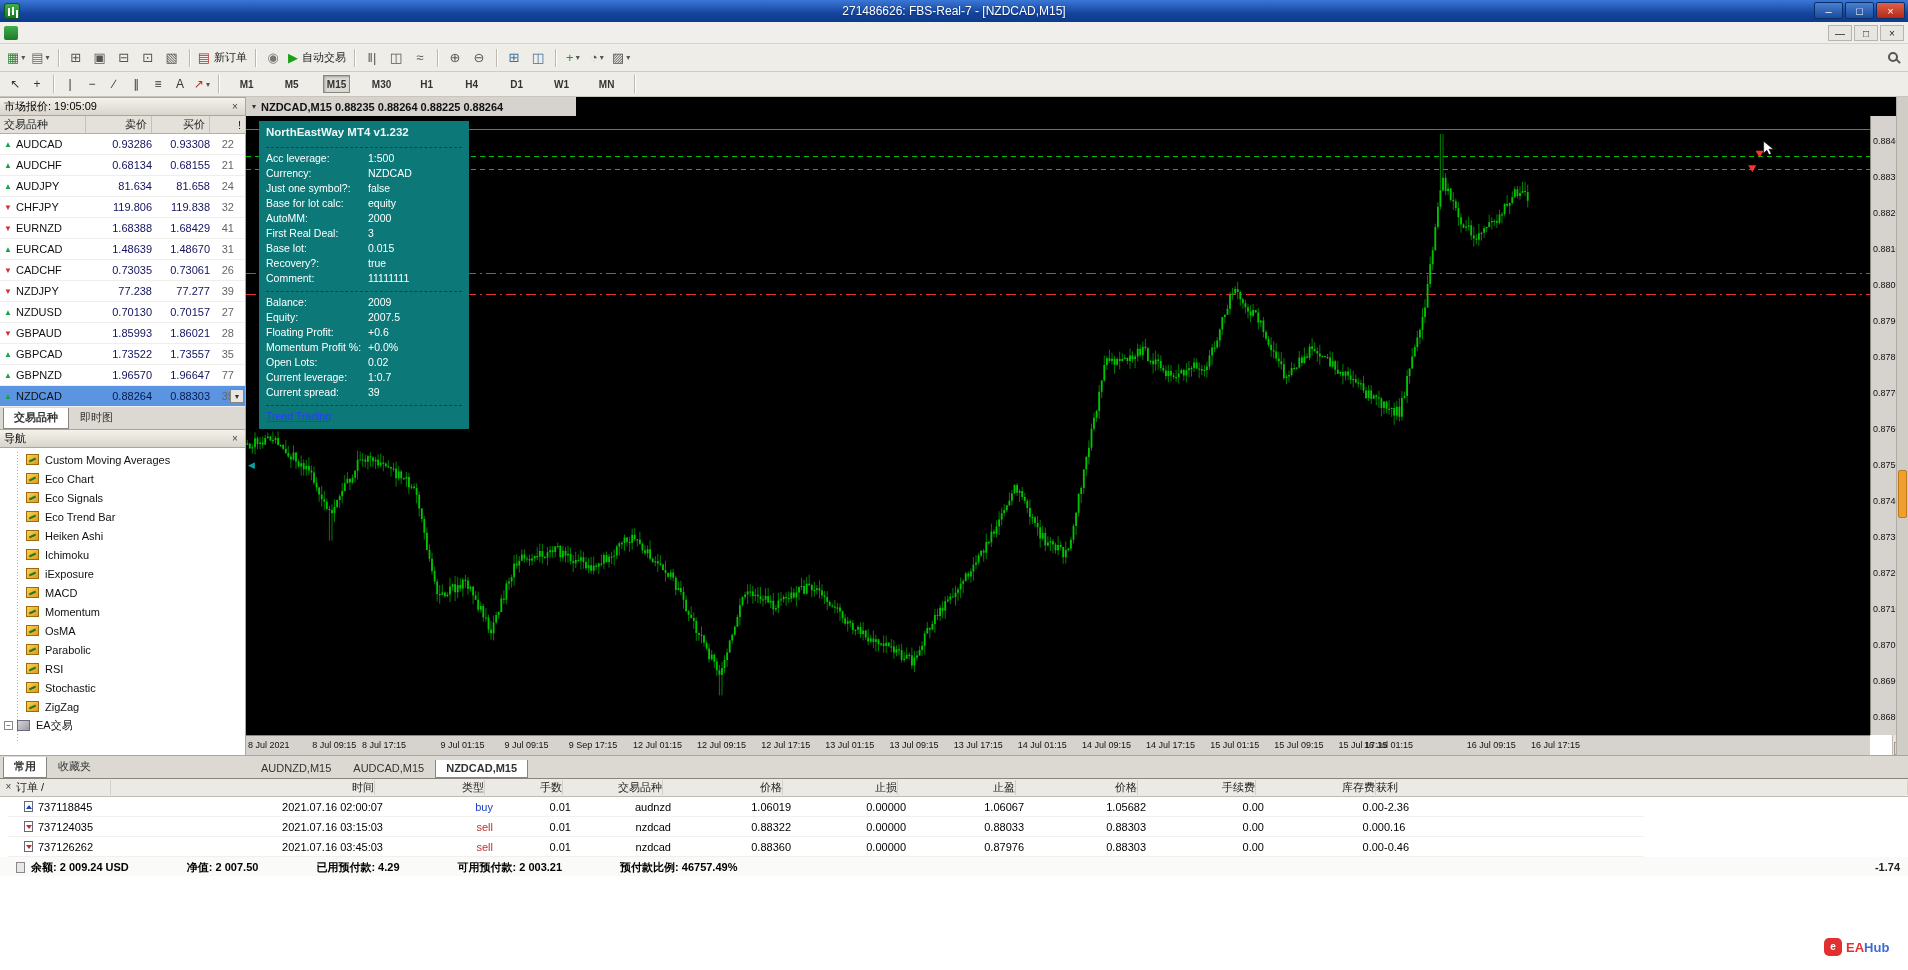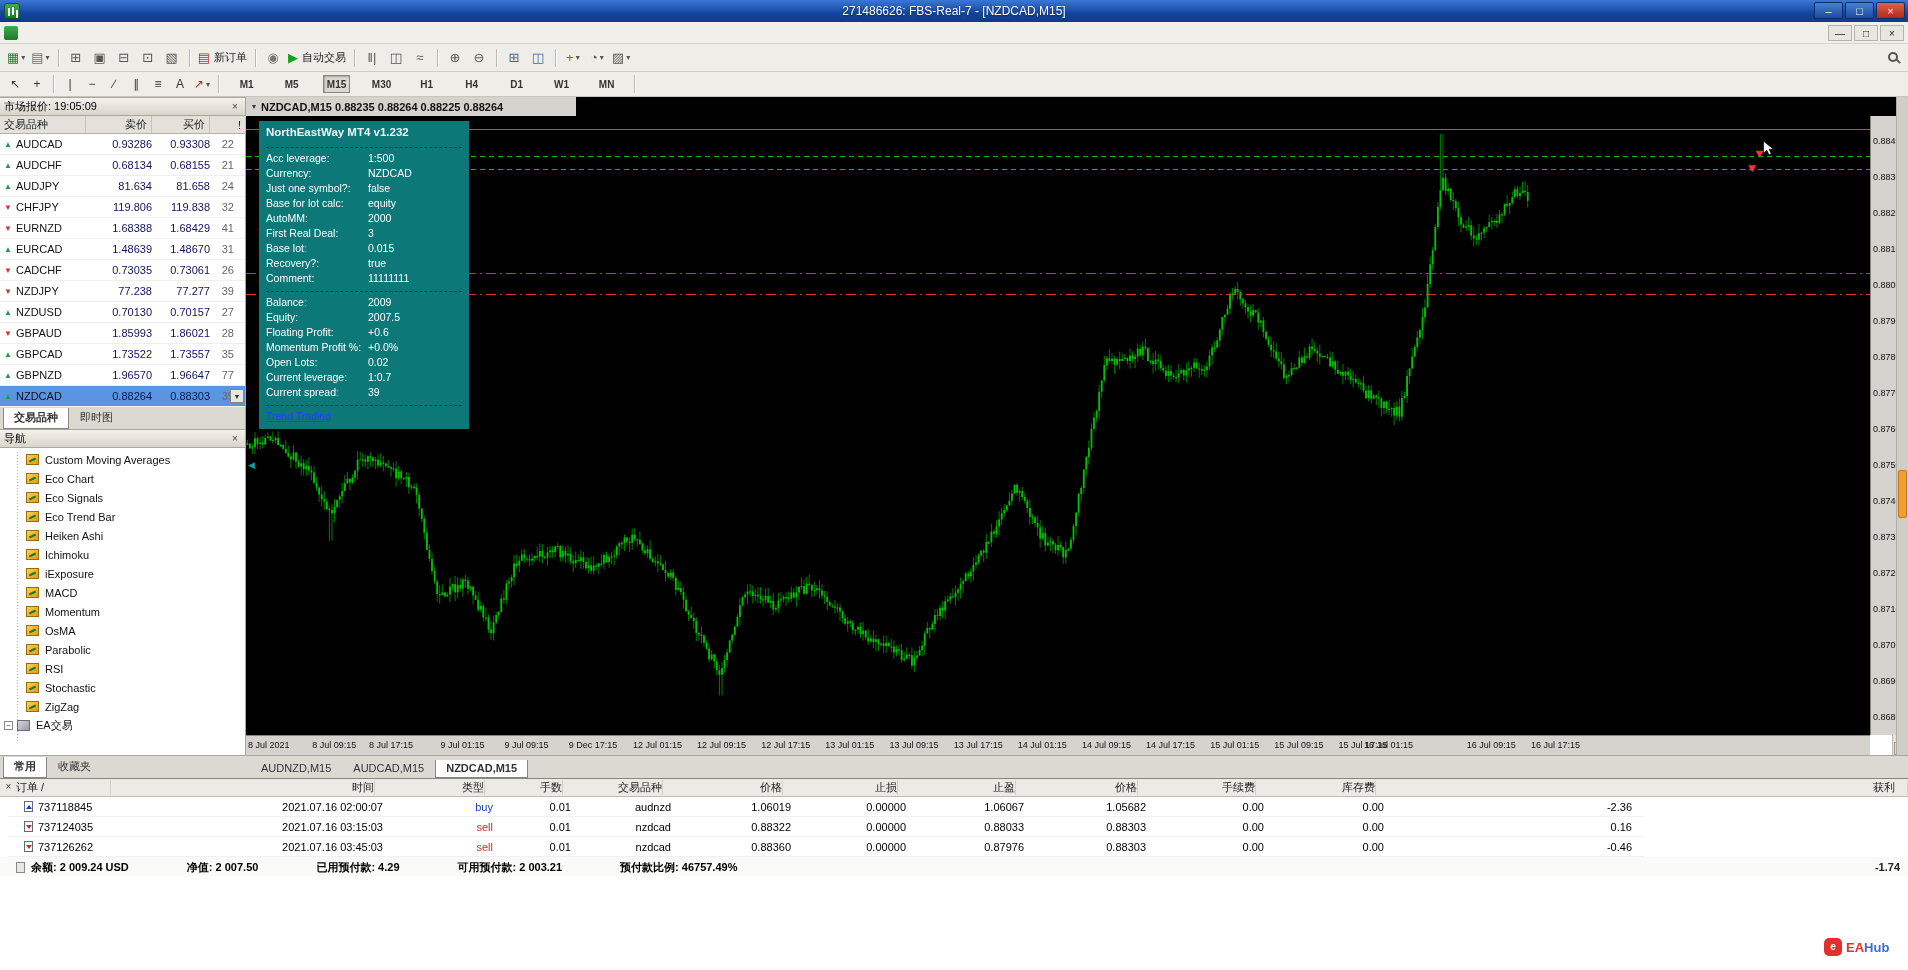--- a/index.html
+++ b/index.html
@@ -124,21 +124,21 @@
   .term-header .tc { border-right:1px solid #d4d0c8; }
   #term-rows { position:absolute; left:8px; top:18px; width:1636px; }
   .term-row { height:20px; display:flex; align-items:center; font-size:11px; border-bottom:1px solid #f2f0ec; padding-left:16px; }
   .tc { white-space:nowrap; overflow:hidden; }
   .c0 { width:95px; text-align:left; display:inline-flex; align-items:center; gap:5px; }
   .c1 { width:264px; text-align:right; } .c2 { width:110px; text-align:right; }
   .c3 { width:78px; text-align:right; }  .c4 { width:100px; text-align:right; }
   .c5 { width:120px; text-align:right; } .c6 { width:115px; text-align:right; }
   .c7 { width:118px; text-align:right; } .c8 { width:122px; text-align:right; }
   .c9 { width:118px; text-align:right; } .c10 { width:120px; text-align:right; }
-  .c11 { flex:1; text-align:right; padding-right:12px; }
+  .c11 { flex:1; text-align:left; padding-right:12px; }
   .tc.buy { color:#1a3fbf; } .tc.sell { color:#c03030; }
   .doc-icon { width:9px; height:11px; background:#fdfdfd; border:1px solid #667; position:relative; display:inline-block; }
   .doc-icon.buy::after, .doc-icon.sell::after { content:""; position:absolute; left:1px; top:3px; border-left:3px solid transparent; border-right:3px solid transparent; }
   .doc-icon.buy::after { border-bottom:4px solid #1a3fbf; }
   .doc-icon.sell::after { border-top:4px solid #c03030; }
   .balance-row { position:absolute; left:0; top:78px; width:1908px; height:20px; display:flex; align-items:center; font-size:11px; font-weight:bold; padding-left:16px; background:#fafaf8; }
   .bal-ico { width:9px; height:11px; background:#e8e8e8; border:1px solid #888; margin-right:6px; }
   .bal-seg { margin-right:58px; white-space:nowrap; }
   .bal-profit { position:absolute; right:8px; font-weight:bold; color:#202020; }
 
@@ -604,24 +604,24 @@
     <span class="price-label" style="top: 524.029px;">0.87000</span>
     <span class="price-label" style="top: 560.017px;">0.86900</span>
     <span class="price-label" style="top: 596.006px;">0.86800</span>
   </div>
 <div class="chart-scroll">
   <span class="thumb"></span>
 </div>
 <div class="time-axis" id="time-axis">
     <span class="time-label" style="left: 2px;">8 Jul 2021</span>
     <span class="time-label" style="left: 66.148px;">8 Jul 09:15</span>
-    <span class="time-label" style="left: 123px;">8 Jul 17:15</span>
+    <span class="time-label" style="left: 116px;">8 Jul 17:15</span>
     <span class="time-label" style="left: 194.444px;">9 Jul 01:15</span>
     <span class="time-label" style="left: 258.592px;">9 Jul 09:15</span>
-    <span class="time-label" style="left: 322.74px;">9 Dec 17:15</span>
+    <span class="time-label" style="left: 322.74px;">9 Sep 17:15</span>
     <span class="time-label" style="left: 386.888px;">12 Jul 01:15</span>
     <span class="time-label" style="left: 451.036px;">12 Jul 09:15</span>
     <span class="time-label" style="left: 515.184px;">12 Jul 17:15</span>
     <span class="time-label" style="left: 579.332px;">13 Jul 01:15</span>
     <span class="time-label" style="left: 643.48px;">13 Jul 09:15</span>
     <span class="time-label" style="left: 707.628px;">13 Jul 17:15</span>
     <span class="time-label" style="left: 771.776px;">14 Jul 01:15</span>
     <span class="time-label" style="left: 835.924px;">14 Jul 09:15</span>
     <span class="time-label" style="left: 900.072px;">14 Jul 17:15</span>
     <span class="time-label" style="left: 964.22px;">15 Jul 01:15</span>

